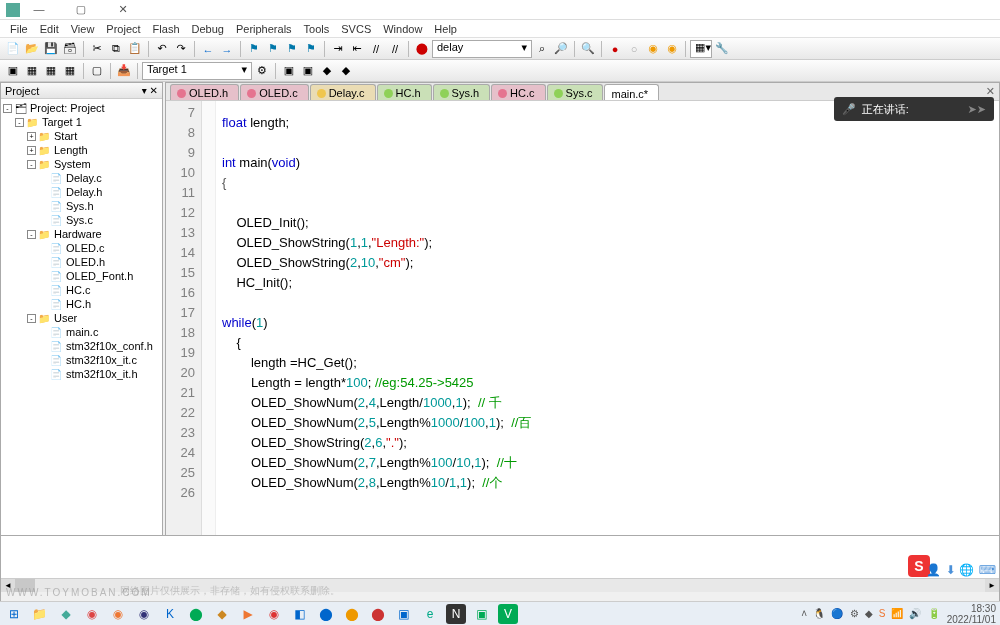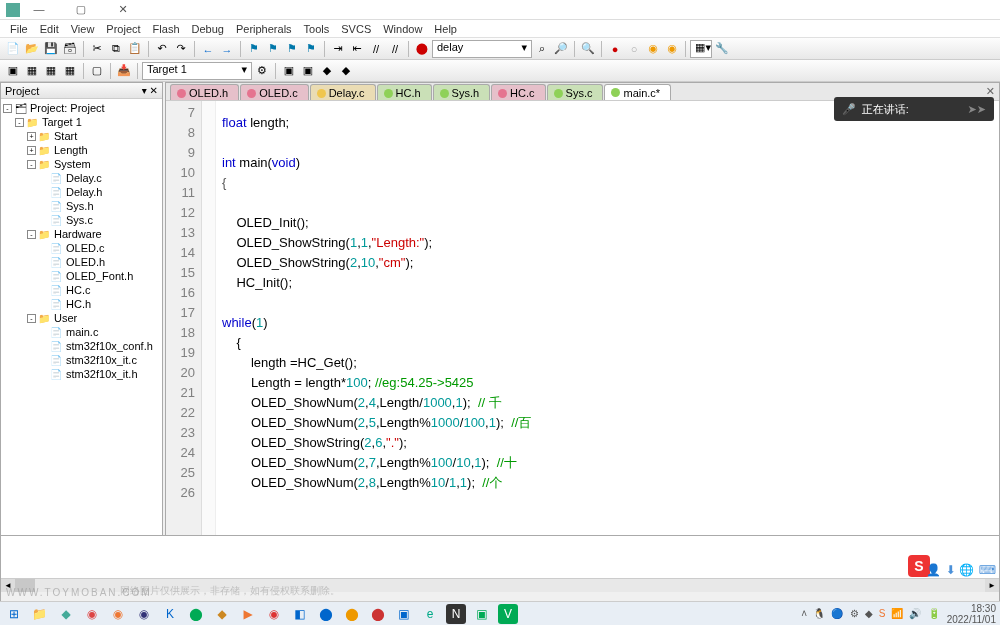--- a/index.html
+++ b/index.html
@@ -36,21 +36,21 @@
 .project-tab.active { background: #fff; }
 
 .scrollbar-h { height: 14px; background: #e8e8e8; border-top: 1px solid #ccc; display: flex; }
 .scrollbar-h .thumb { width: 40%; background: #c8c8c8; }
 .scroll-arrow { width: 14px; background: #ddd; text-align: center; font-size: 8px; line-height: 14px; }
 
 .editor-area { flex: 1; display: flex; flex-direction: column; background: #fff; border: 1px solid #aaa; margin-left: 2px; position: relative; }
 .file-tabs { height: 18px; background: #e8e8e8; display: flex; border-bottom: 1px solid #ccc; padding-left: 4px; overflow: hidden; }
 .file-tab { padding: 0 10px 0 6px; border: 1px solid #aaa; border-bottom: none; border-radius: 3px 3px 0 0; margin-right: 1px; font-size: 11px; display: flex; align-items: center; gap: 3px; height: 17px; margin-top: 1px; }
 .file-tab .dot { width: 9px; height: 9px; border-radius: 50%; }
-.file-tab.active { background: #fff; border-bottom: 1px solid #fff; }
+.file-tab.active { background: #fff; border-bottom: 1px solid #fff; flex-direction: column; }
 .tab-x { position: absolute; right: 4px; top: 2px; font-size: 11px; color: #666; }
 
 .code-view { flex: 1; display: flex; background: #fff; overflow: hidden; font-family: Consolas, "Courier New", monospace; font-size: 13px; }
 .gutter { width: 36px; background: #f0f0f0; border-right: 1px solid #ddd; text-align: right; padding-right: 6px; color: #808080; line-height: 20px; padding-top: 2px; }
 .fold-col { width: 14px; background: #fafafa; border-right: 1px solid #eee; }
 .code-lines { flex: 1; padding: 12px 6px; line-height: 20px; white-space: pre; }
 .kw { color: #0000cc; }
 .num { color: #009999; }
 .str { color: #cc0000; }
 .cmt { color: #009900; }

